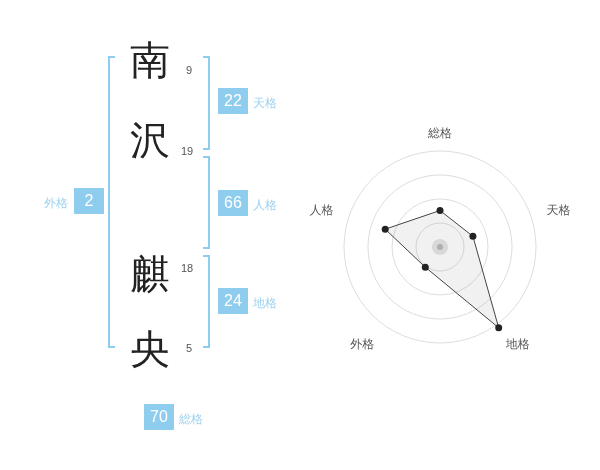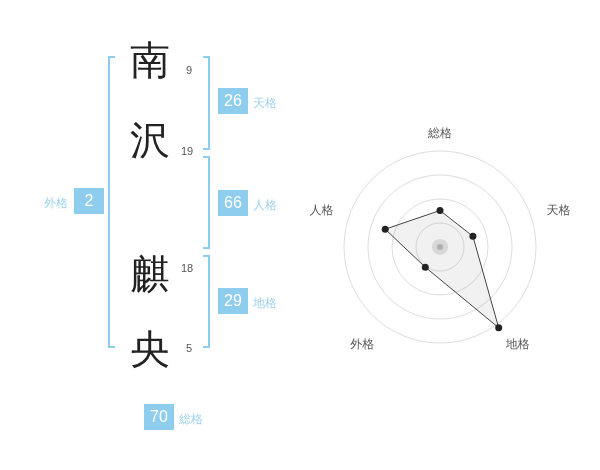--- a/index.html
+++ b/index.html
@@ -49,27 +49,27 @@
   <div class="strokes" style="left:186px;top:64px">9</div>
   <div class="strokes" style="left:181px;top:145px">19</div>
   <div class="strokes" style="left:181px;top:262px">18</div>
   <div class="strokes" style="left:186px;top:342px">5</div>
 
   <div class="bracket bracket-right" style="top:56px;height:94px"></div>
   <div class="bracket bracket-right" style="top:156px;height:93px"></div>
   <div class="bracket bracket-right" style="top:255px;height:93px"></div>
   <div class="bracket bracket-left" style="top:56px;height:292px"></div>
 
-  <div class="vbox" style="left:218px;top:88px">26</div>
+  <div class="vbox" style="left:218px;top:88px">22</div>
   <div class="vlabel" style="left:253px;top:95px">天格</div>
 
   <div class="vbox" style="left:218px;top:190px">66</div>
   <div class="vlabel" style="left:253px;top:197px">人格</div>
 
-  <div class="vbox" style="left:218px;top:288px">29</div>
+  <div class="vbox" style="left:218px;top:288px">24</div>
   <div class="vlabel" style="left:253px;top:295px">地格</div>
 
   <div class="vlabel" style="left:44px;top:195px">外格</div>
   <div class="vbox" style="left:74px;top:188px">2</div>
 
   <div class="vbox" style="left:144px;top:404px">70</div>
   <div class="vlabel" style="left:179px;top:411px">総格</div>
 
   <svg class="radar" width="300" height="285" viewBox="0 0 300 285">
       <circle cx="150" cy="142" r="24" fill="none" stroke="#DDDDDD" stroke-width="1"></circle>

